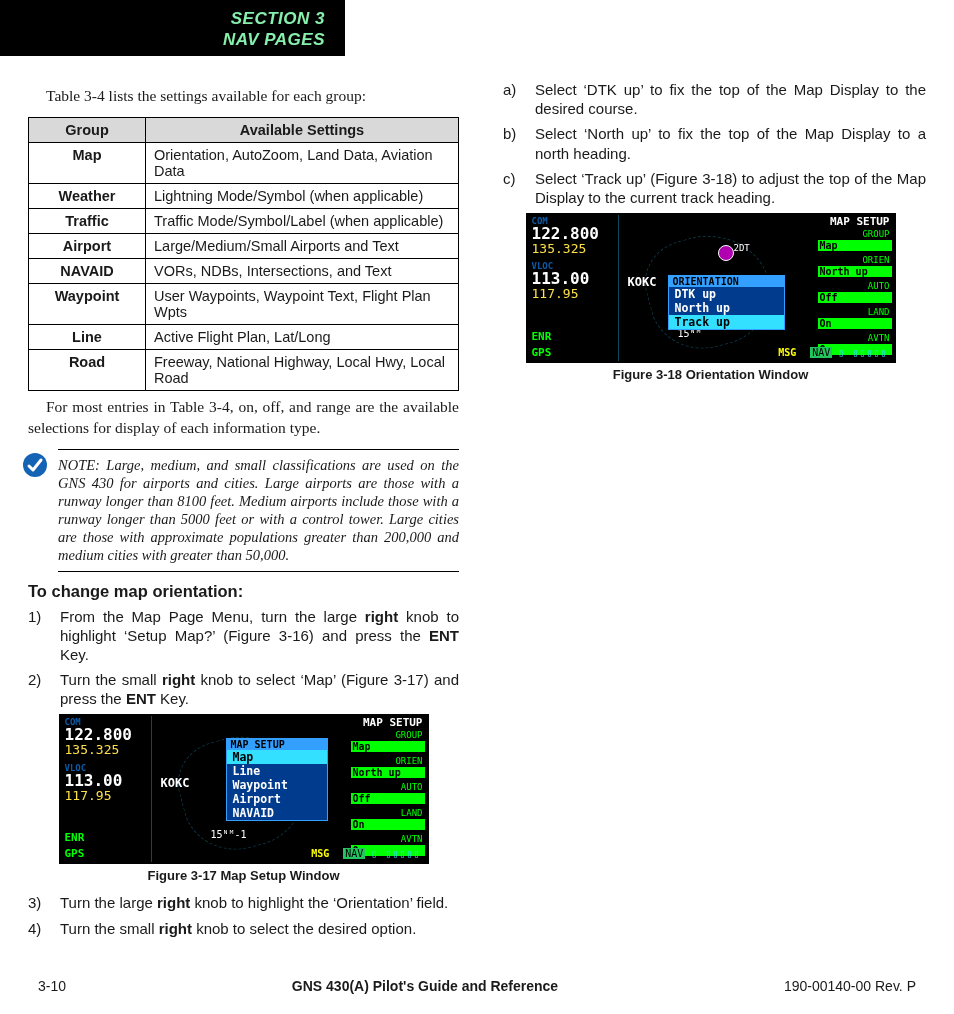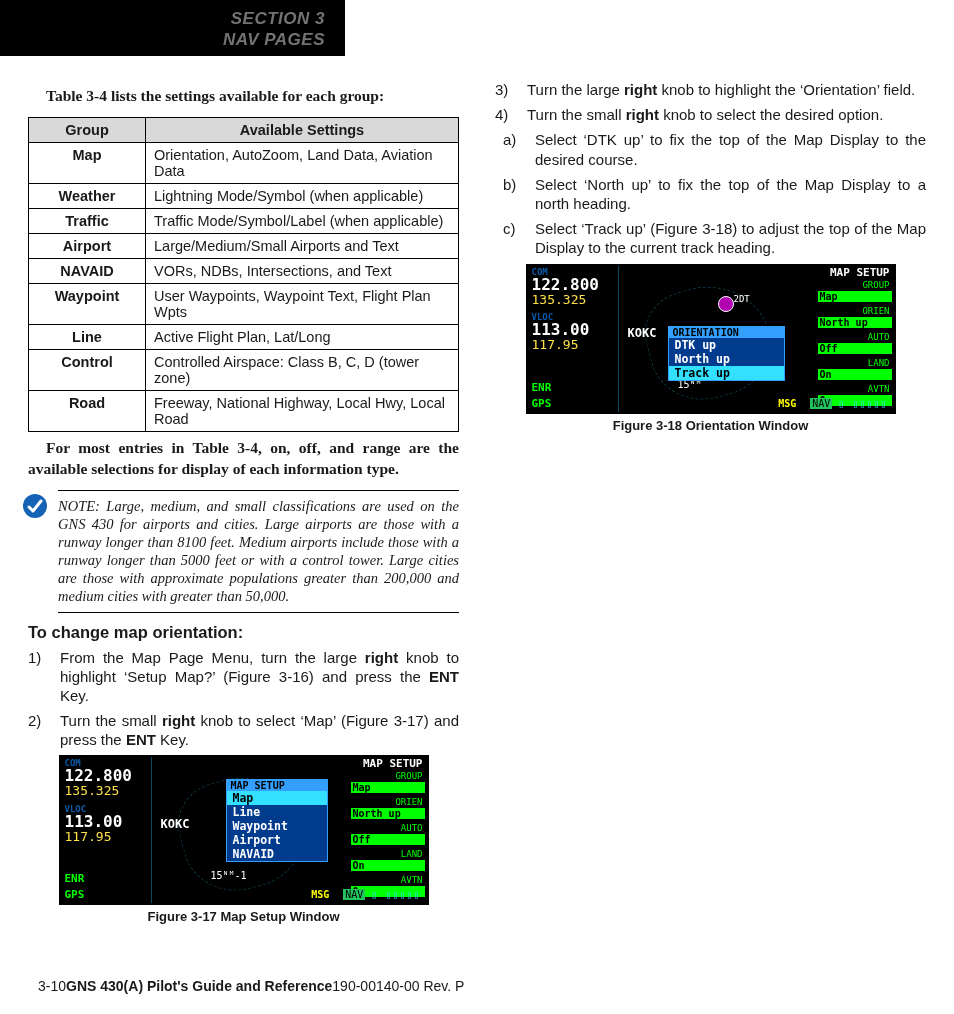--- a/index.html
+++ b/index.html
@@ -13,21 +13,21 @@
     position: relative;
     overflow: hidden;
   }
   .section-tab {
     position: absolute;
     top: 0;
     left: 0;
     width: 345px;
     height: 56px;
     background: #000;
-    color: #737373;
+    color: #86efac;
     font-weight: 700;
     font-size: 17px;
     line-height: 1.25;
     padding: 8px 20px 4px 20px;
     box-sizing: border-box;
     text-align: right;
     font-style: italic;
     letter-spacing: .5px;
   }
   .page {
@@ -44,21 +44,20 @@
     column-gap: 36px;
     column-fill: auto;
     height: 870px;
   }
   .intro {
     font-family: Georgia, "Times New Roman", serif;
     font-size: 15.5px;
     line-height: 1.35;
     margin: 6px 0 10px 0;
     text-indent: 18px;
-    font-weight: bold;
   }
   table.settings {
     width: 100%;
     border-collapse: collapse;
     font-size: 14.5px;
     break-inside: avoid;
   }
   table.settings th {
     background: #d9d9d9;
     border: 1px solid #000;
@@ -181,20 +180,21 @@
     border:1px dashed #145a70; border-radius: 40% 60% 50% 50%;
     transform: rotate(-15deg);
     opacity:.6;
   }
   .footer {
     position: absolute;
     bottom: 20px;
     left: 0;
     width: 100%;
     display: flex;
+    justify-content: space-between;
     padding: 0 38px;
     box-sizing: border-box;
     font-size: 14px;
     margin-top: 40px;
   }
   .footer .center { font-weight:700; }
   .bold { font-weight:700; }
 </style>
 </head>
 <body>
@@ -239,24 +239,20 @@
             <td class="group">NAVAID</td>
             <td>VORs, NDBs, Intersections, and Text</td>
           </tr>
           <tr>
             <td class="group">Waypoint</td>
             <td>User Waypoints, Waypoint Text, Flight Plan Wpts</td>
           </tr>
           <tr>
             <td class="group">Line</td>
             <td>Active Flight Plan, Lat/Long</td>
-          </tr>
-          <tr>
-            <td class="group">Control</td>
-            <td>Controlled Airspace: Class B, C, D (tower zone)</td>
           </tr>
           <tr>
             <td class="group">Road</td>
             <td>Freeway, National Highway, Local Hwy, Local Road</td>
           </tr>
         </tbody>
   </table>
 
   <p class="intro" style="text-indent:18px; text-align:justify;">For most entries in Table 3-4, on, off, and range are the available selections for display of each information type.</p>
 

